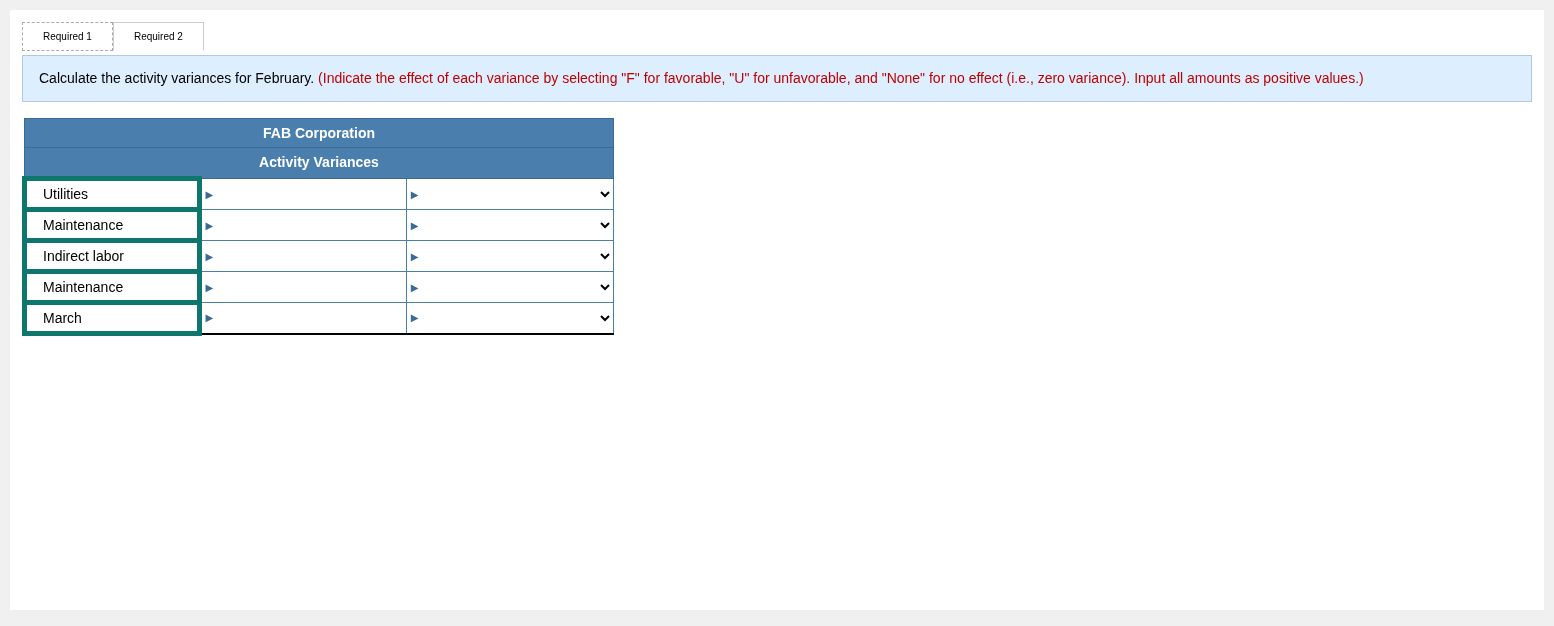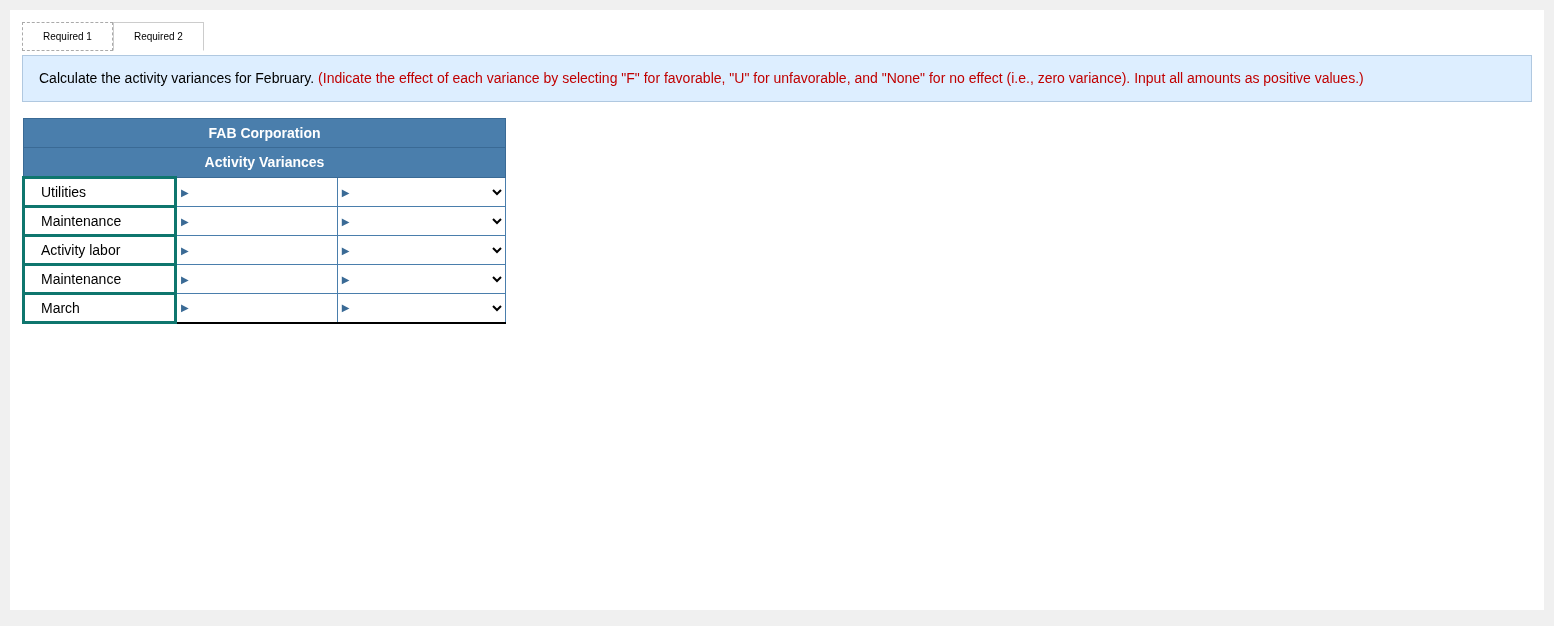--- a/index.html
+++ b/index.html
@@ -44,39 +44,39 @@
       color: #000;
       line-height: 1.5;
     }
 
     .instruction-box .red-text {
       color: #c00000;
     }
 
     .table-wrapper {
       margin-top: 16px;
-      width: 484px;
+      width: 592px;
     }
 
     .activity-table {
       width: 100%;
       border-collapse: collapse;
     }
 
     .activity-table .header-cell {
       background: #4a7eac;
       color: #fff;
       font-weight: bold;
       text-align: center;
       padding: 6px 8px;
       border: 1px solid #3a6a95;
     }
 
     .activity-table td {
-      border: 3px solid #0f766e;
+      border: 5px solid #0f766e;
       padding: 5px 16px;
       font-size: 14px;
       background: #fff;
     }
 
     .activity-table td.label-cell {
       background: #fff;
       font-weight: normal;
       width: 160px;
     }
@@ -159,21 +159,21 @@
               </div>
             </td>
             <td class="input-cell" style="border-color: rgb(74, 126, 172); border-width: 1px; border-style: solid;">
               <div style="display: flex; align-items: center; position: relative;">
                 <span style="color: rgb(58, 106, 149); font-size: 10px; margin-left: 4px; margin-right: 2px;">▶</span>
                 <select style="border: none; outline: none; font-size: 14px; background: transparent; flex: 1 1 0%;"><option value=""></option><option value="F">F</option><option value="U">U</option><option value="None">None</option></select>
               </div>
             </td>
           </tr>
           <tr class="row-with-inputs">
-            <td class="label-cell">Activity labor</td>
+            <td class="label-cell">Indirect labor</td>
             <td class="input-cell" style="border-color: rgb(74, 126, 172); border-width: 1px; border-style: solid;">
               <div style="display: flex; align-items: center; position: relative;">
                 <span style="color: rgb(58, 106, 149); font-size: 10px; margin-left: 4px; margin-right: 2px;">▶</span>
                 <input type="text" style="">
               </div>
             </td>
             <td class="input-cell" style="border-color: rgb(74, 126, 172); border-width: 1px; border-style: solid;">
               <div style="display: flex; align-items: center; position: relative;">
                 <span style="color: rgb(58, 106, 149); font-size: 10px; margin-left: 4px; margin-right: 2px;">▶</span>
                 <select style="border: none; outline: none; font-size: 14px; background: transparent; flex: 1 1 0%;"><option value=""></option><option value="F">F</option><option value="U">U</option><option value="None">None</option></select>

